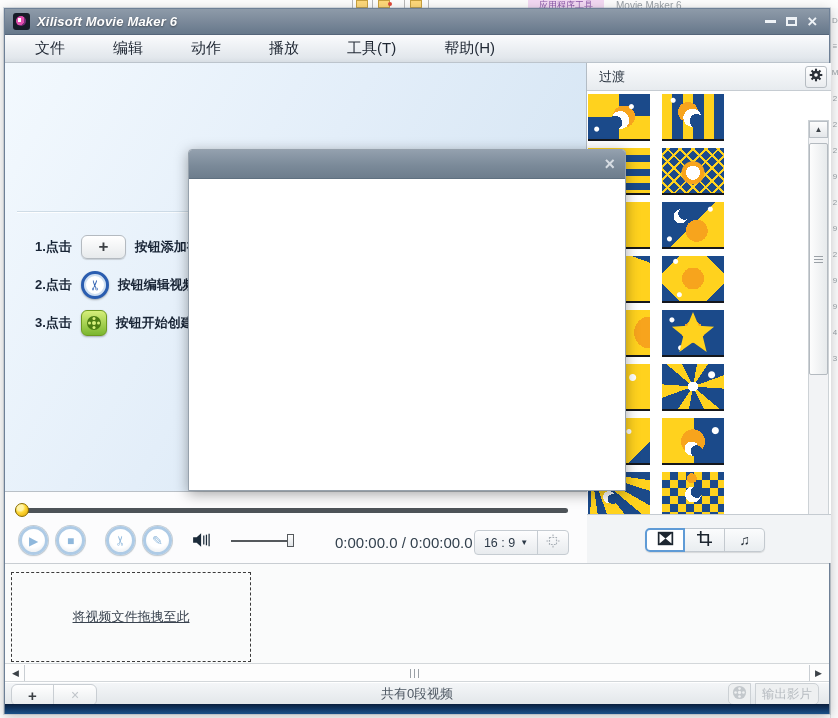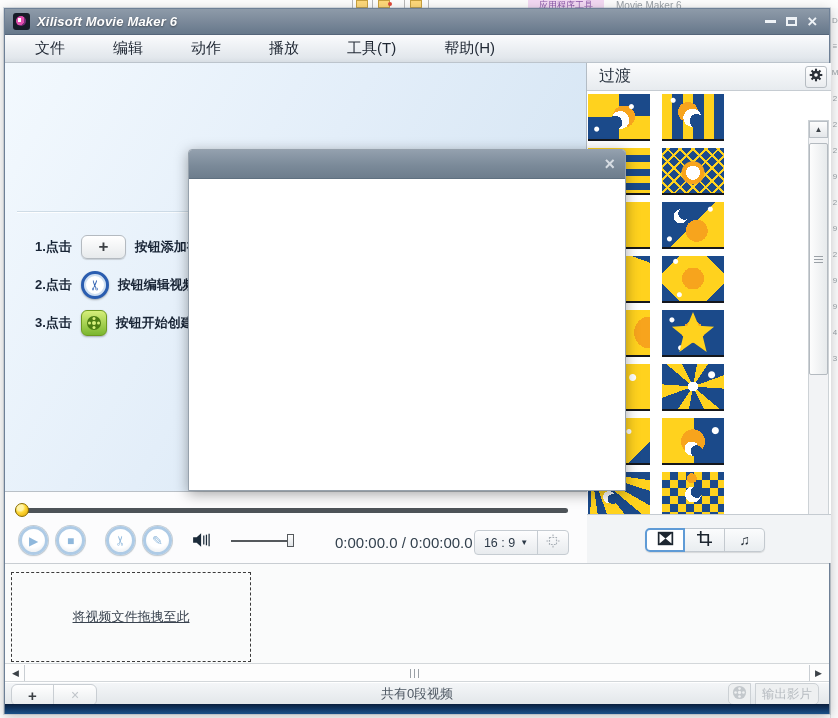--- a/index.html
+++ b/index.html
@@ -71,21 +71,21 @@
                    border-radius:3px 3px 0 0; border-bottom:1px solid #5f7080;
                    display:flex; align-items:center; justify-content:flex-end; padding-right:10px; }
   .dialog-close { color:#d6dce2; font-size:18px; font-weight:bold; line-height:18px; }
   .dialog-body { height:311px; background:#fff; }
 
   
   .right-panel { position:absolute; left:582px; top:54px; width:244px; height:500px; background:#fff; }
   .rp-header { position:absolute; left:0; top:0; width:100%; height:28px;
                background:linear-gradient(#fbfcfd, #e7ebef); border-bottom:1px solid #c6ccd2;
                display:flex; align-items:center; padding:0 4px 0 12px; }
-  .rp-header .lbl { font-size:16px; color:#2a3440; }
+  .rp-header .lbl { font-size:13px; color:#2a3440; }
   .gear-btn { margin-left:auto; width:22px; height:22px; border:1px solid #b6bcc2; border-radius:3px;
               background:linear-gradient(#ffffff,#e9ecef); display:flex; align-items:center; justify-content:center; }
   .thumbs-area { position:absolute; left:0; top:28px; width:100%; height:423px; background:#fff; overflow:hidden; }
   .transition-grid { position:absolute; left:1px; top:3px; display:grid; grid-template-columns:62px 62px; column-gap:12px; row-gap:7px; }
   .thumb { width:62px; height:47px; background:#1b4a8a; border-bottom:2px solid #15171c; position:relative; }
 
   .t1 { background:
     radial-gradient(circle at 70% 28%, #fff 0 2px, transparent 3px),
     radial-gradient(circle at 14% 78%, #fff 0 2px, transparent 3px),
     radial-gradient(circle at 44% 64%, #1b4a8a 0 7px, transparent 7px),

